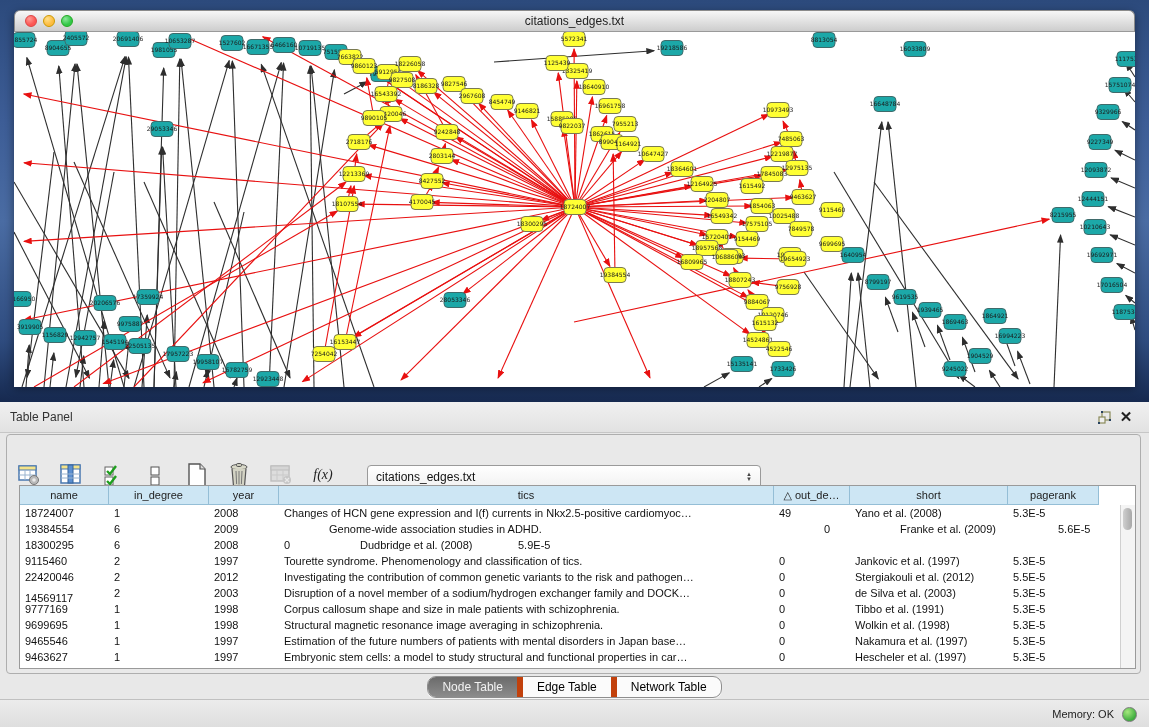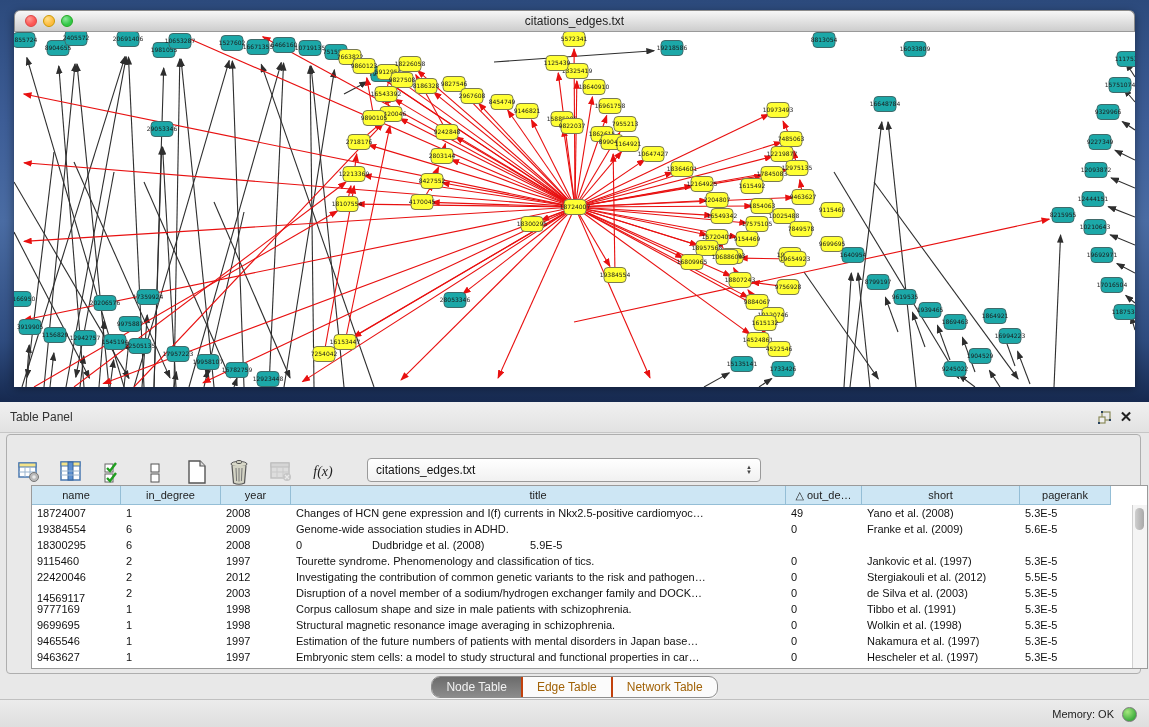--- a/index.html
+++ b/index.html
@@ -24,46 +24,46 @@
   
   .tp-header{position:absolute;left:0;top:402px;width:1149px;height:30px;
     background:linear-gradient(#f0f0f0,#e2e2e2);border-bottom:1px solid #c6c6c6;
     display:flex;align-items:center;}
   .tp-title{font-size:12px;color:#333;margin-left:10px;flex:1;}
   .tp-hicon{width:22px;height:22px;display:flex;align-items:center;justify-content:center;cursor:pointer;}
   .tp-close{font-size:15px;font-weight:bold;color:#222;margin-right:12px;}
 
   .panel-body{position:absolute;left:6px;top:434px;width:1135px;height:240px;
     background:#e9e9e9;border:1px solid #aeaeae;border-radius:4px;box-sizing:border-box;}
-  .toolbar{position:absolute;left:8px;top:23px;height:38px;display:flex;align-items:flex-start;gap:14px;}
+  .toolbar{position:absolute;left:8px;top:16px;height:38px;display:flex;align-items:flex-end;gap:14px;}
   .tbtn{width:28px;height:28px;display:flex;align-items:center;justify-content:center;border-radius:3px;}
   .fx{font-family:"Liberation Serif",serif;font-style:italic;font-size:14px;color:#222;}
   .combo{margin-left:16px;width:392px;height:22px;border:1px solid #9a9a9a;border-radius:4px;
     background:linear-gradient(#ffffff,#f1f1f1);display:flex;align-items:center;position:relative;}
   .combo .val{font-size:12px;color:#111;margin-left:8px;flex:1;}
   .combo .arrows{font-size:6px;line-height:5px;color:#444;margin-right:8px;text-align:center;}
 
-  .table-outer{position:absolute;left:24px;top:50px;width:1117px;height:184px;
+  .table-outer{position:absolute;left:12px;top:50px;width:1117px;height:184px;
     background:#fff;border:1px solid #9a9a9a;box-sizing:border-box;overflow:hidden;}
   .thead{display:flex;height:19px;}
   .th{background:#cde6f4;border-right:1px solid #94bed6;border-bottom:1px solid #94bed6;
     font-size:11px;color:#222;display:flex;align-items:center;justify-content:center;
     box-sizing:border-box;overflow:hidden;white-space:nowrap;}
   .trow{display:flex;height:16px;align-items:center;}
   .td{font-size:11px;color:#111;padding-left:5px;box-sizing:border-box;
     overflow:hidden;white-space:nowrap;flex-shrink:0;}
   .vscroll{position:absolute;right:0;top:19px;bottom:0;width:14px;background:#f4f4f4;
     border-left:1px solid #d0d0d0;}
   .vthumb{position:absolute;left:2px;top:3px;width:9px;height:22px;border-radius:5px;
     background:linear-gradient(90deg,#cfcfcf,#a8a8a8);}
 
   .tabbar{position:absolute;left:0;top:676px;width:1149px;display:flex;justify-content:center;}
   .seg{display:flex;border:1px solid #8e8e8e;border-radius:9px;overflow:hidden;
     background:#fbfbfb;height:20px;box-shadow:0 1px 1px rgba(255,255,255,.7);}
-  .seg .tab{font-size:12px;line-height:20px;padding:0 14px;color:#a16207;border-left:2px solid #c2410c;cursor:pointer;}
+  .seg .tab{font-size:12px;line-height:20px;padding:0 14px;color:#000000;border-left:6px solid #c2410c;cursor:pointer;}
   .seg .tab:first-child{border-left:none;}
   .seg .tab.active{background:linear-gradient(#6b6b6b,#8c8c8c);color:#f2f2f2;}
 
   .statusbar{position:absolute;left:0;top:699px;width:1149px;height:28px;
     background:linear-gradient(#ececec,#dedede);border-top:1px solid #c0c0c0;
     display:flex;align-items:center;justify-content:flex-end;}
   .mem{font-size:11px;color:#222;margin-right:8px;}
   .memdot{width:13px;height:13px;border-radius:50%;margin-right:12px;border:1px solid #7a7a7a;
     background:radial-gradient(circle at 35% 30%,#a5e87e,#3fae3f 70%);}
 </style>
@@ -826,40 +826,40 @@
       <span class="val">citations_edges.txt</span>
       <span class="arrows">▲<br>▼</span>
     </div>
   </div>
 
   <div class="table-outer">
     <div class="thead" id="thead">
         <div class="th" style="width: 89px;">name</div>
         <div class="th" style="width: 100px;">in_degree</div>
         <div class="th" style="width: 70px;">year</div>
-        <div class="th" style="width: 495px;">title</div>
+        <div class="th" style="width: 495px;">tics</div>
         <div class="th" style="width: 76px;">△ out_de…</div>
         <div class="th" style="width: 158px;">short</div>
         <div class="th" style="width: 91px;">pagerank</div>
       </div>
     <div id="tbody">
         <div class="trow">
           <div class="td" style="width: 89px;">18724007</div>
           <div class="td" style="width: 100px;">1</div>
           <div class="td" style="width: 70px;">2008</div>
           <div class="td" style="width: 495px;">Changes of HCN gene expression and I(f) currents in Nkx2.5-positive cardiomyoc…</div>
           <div class="td" style="width: 76px;">49</div>
           <div class="td" style="width: 158px;">Yano et al. (2008)</div>
           <div class="td" style="width: 91px;">5.3E-5</div>
         </div>
         <div class="trow">
           <div class="td" style="width: 89px;">19384554</div>
           <div class="td" style="width: 100px;">6</div>
           <div class="td" style="width: 70px;">2009</div>
-          <div class="td" style="width: 495px;">Genome-wide association studies in ADHD.</div>
+          <div class="td" style="width: 495px; margin-left: 45px;">Genome-wide association studies in ADHD.</div>
           <div class="td" style="width: 76px;">0</div>
           <div class="td" style="width: 158px;">Franke et al. (2009)</div>
           <div class="td" style="width: 91px;">5.6E-5</div>
         </div>
         <div class="trow">
           <div class="td" style="width: 89px;">18300295</div>
           <div class="td" style="width: 100px;">6</div>
           <div class="td" style="width: 70px;">2008</div>
           <div class="td" style="width: 76px;">0</div>
           <div class="td" style="width: 158px;">Dudbridge et al. (2008)</div>

